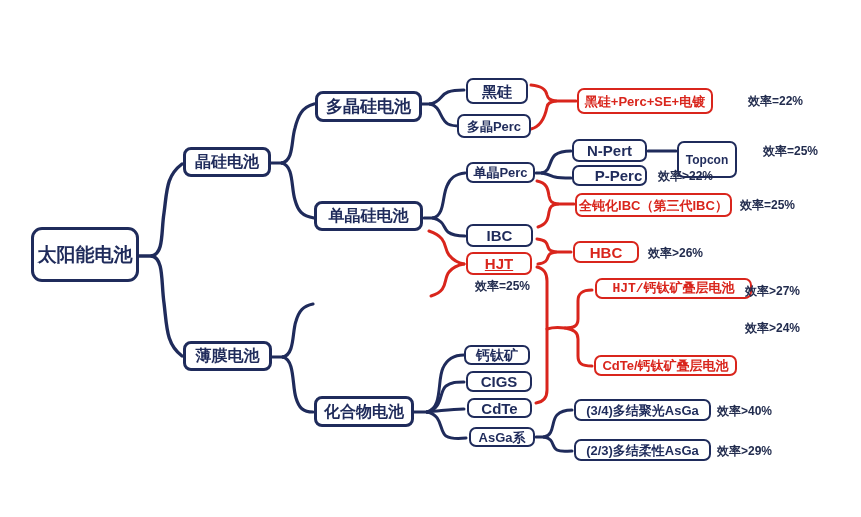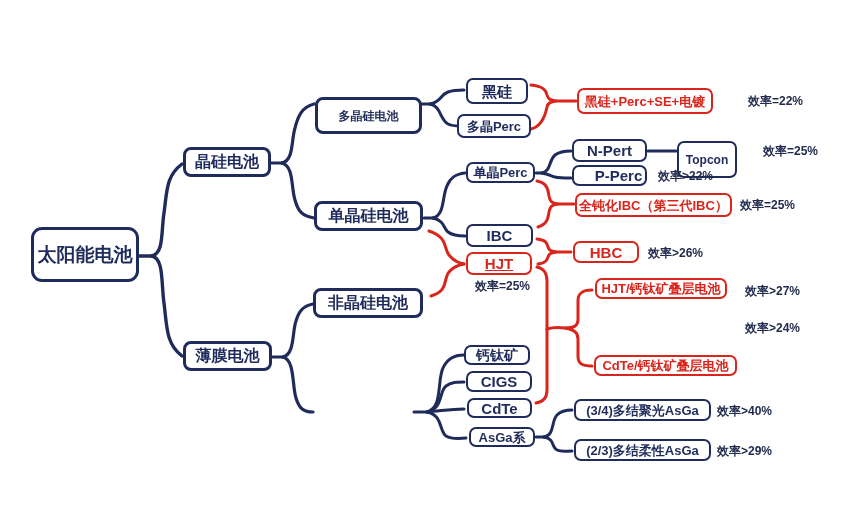--- a/index.html
+++ b/index.html
@@ -108,39 +108,39 @@
       <path d="M544 437 C555 435 551 421 557 415 C561 411 566 410 572 410"></path>
       <path d="M544 437 C555 439 551 447 557 450 C561 452 566 451 572 451"></path>
     </g>
   </svg>
 
   <div class="box" style="left:31px;top:227px;width:108px;height:55px;font-size:19px;border-width:3.5px;border-radius:11px;text-align:center;">太阳能电池</div>
 
   <div class="box" style="left:183px;top:147px;width:88px;height:30px;font-size:16px;">晶硅电池</div>
   <div class="box" style="left:183px;top:341px;width:89px;height:30px;font-size:16px;">薄膜电池</div>
 
-  <div class="box" style="left:315px;top:97px;width:107px;height:37px;font-size:12px;">多晶硅电池</div>
+  <div class="box" style="left:315px;top:91px;width:107px;height:31px;font-size:17px;">多晶硅电池</div>
   <div class="box" style="left:314px;top:201px;width:109px;height:30px;font-size:16px;">单晶硅电池</div>
-  <div class="box" style="left:313px;top:288px;width:110px;height:30px;font-size:16px;">非晶硅电池</div>
+  <div class="box" style="left:314px;top:396px;width:100px;height:31px;font-size:16px;">化合物电池</div>
 
   <div class="box sm" style="left:466px;top:78px;width:62px;height:26px;font-size:15px;">黑硅</div>
   <div class="box sm" style="left:457px;top:114px;width:74px;height:24px;font-size:13px;">多晶Perc</div>
   <div class="box sm red" style="left:577px;top:88px;width:136px;height:26px;font-size:13px;">黑硅+Perc+SE+电镀</div>
 
   <div class="box sm" style="left:466px;top:162px;width:69px;height:21px;font-size:13px;">单晶Perc</div>
   <div class="box sm" style="left:572px;top:139px;width:75px;height:23px;font-size:15px;">N-Pert</div>
   <div class="box sm" style="left:677px;top:141px;width:60px;height:37px;font-size:12px;text-align:center;">Topcon</div>
   <div class="box sm" style="left:572px;top:165px;width:75px;height:21px;font-size:15px;padding-left:18px;">P-Perc</div>
   <div class="box sm red" style="left:575px;top:193px;width:157px;height:24px;font-size:13px;">全钝化IBC（第三代IBC）</div>
 
   <div class="box sm" style="left:466px;top:224px;width:67px;height:23px;font-size:15px;">IBC</div>
   <div class="box sm red" style="left:466px;top:252px;width:66px;height:23px;font-size:15px;text-decoration:underline;">HJT</div>
   <div class="box sm red" style="left:573px;top:241px;width:66px;height:22px;font-size:15px;">HBC</div>
 
-  <div class="box sm red" style="left:595px;top:278px;width:132px;height:21px;font-size:13px;">HJT/钙钛矿叠层电池</div>
+  <div class="box sm red" style="left:595px;top:278px;width:157px;height:21px;font-size:13px;font-family:Liberation Mono, monospace;">HJT/钙钛矿叠层电池</div>
   <div class="box sm red" style="left:594px;top:355px;width:143px;height:21px;font-size:13px;">CdTe/钙钛矿叠层电池</div>
 
   <div class="box sm" style="left:464px;top:345px;width:66px;height:20px;font-size:14px;">钙钛矿</div>
   <div class="box sm" style="left:466px;top:371px;width:66px;height:21px;font-size:15px;">CIGS</div>
   <div class="box sm" style="left:467px;top:398px;width:65px;height:20px;font-size:15px;">CdTe</div>
   <div class="box sm" style="left:469px;top:427px;width:66px;height:20px;font-size:13px;">AsGa系</div>
 
   <div class="box sm" style="left:574px;top:399px;width:137px;height:22px;font-size:13px;">(3/4)多结聚光AsGa</div>
   <div class="box sm" style="left:574px;top:439px;width:137px;height:22px;font-size:13px;">(2/3)多结柔性AsGa</div>
 

